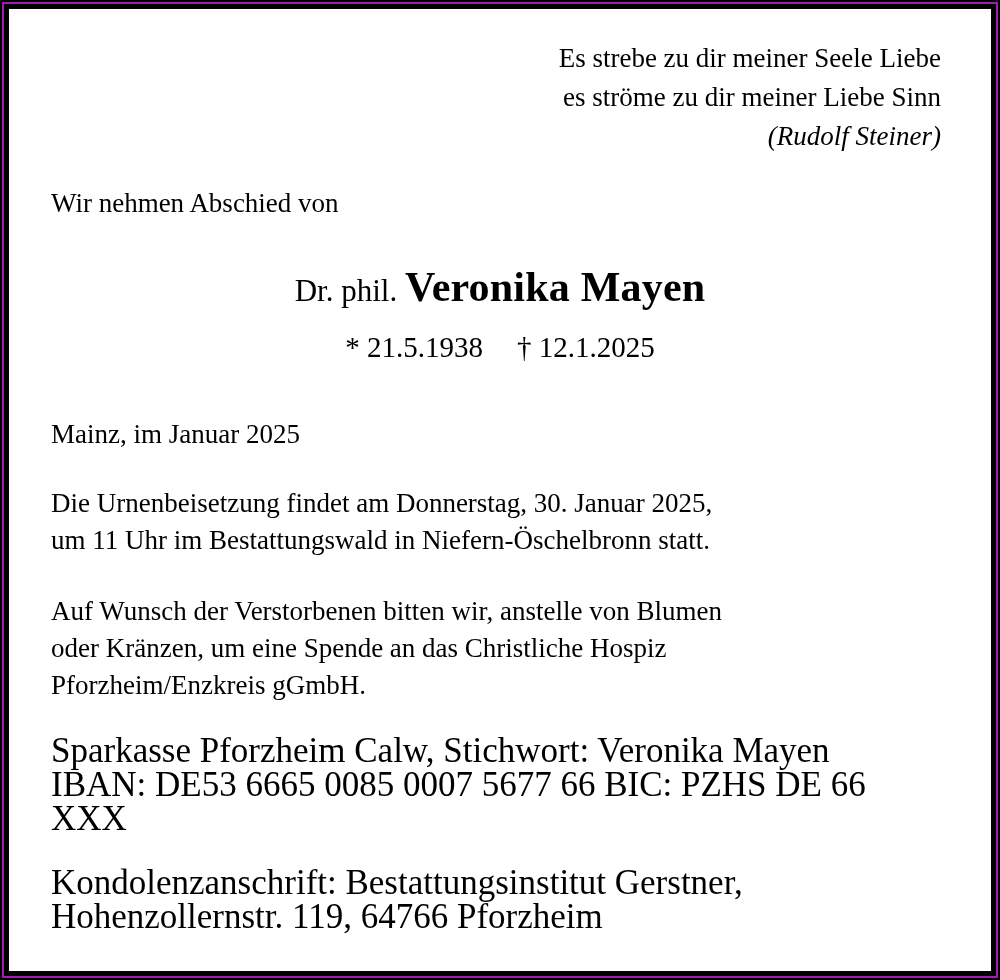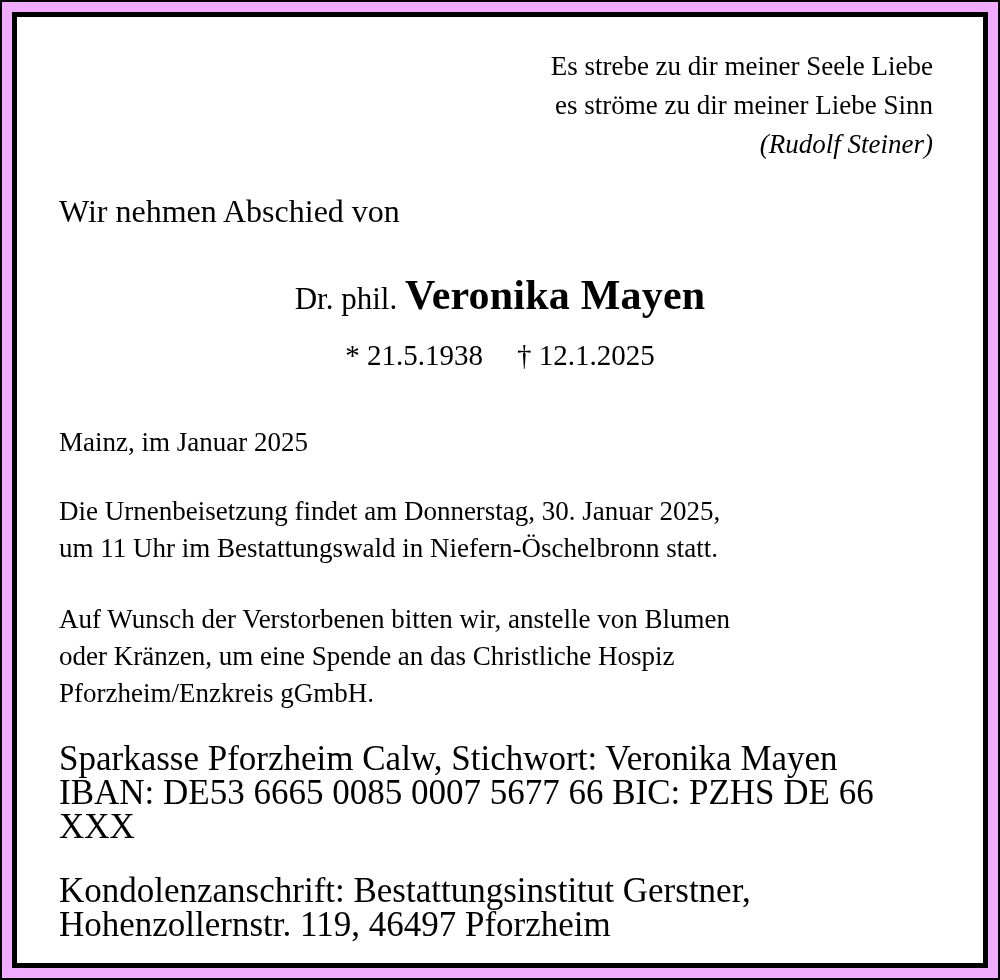--- a/index.html
+++ b/index.html
@@ -14,22 +14,22 @@
     color: #000000;
     overflow: hidden;
   }
 
   
   .notice {
     box-sizing: border-box;
     width: 1000px;
     height: 980px;
     border: 2px solid #000000;
-    background: #f0abfc;
-    padding: 10px;
+    background: #a21caf;
+    padding: 2px;
   }
   .notice-inner {
     box-sizing: border-box;
     width: 100%;
     height: 100%;
     border: 5px solid #000000;
     background: #ffffff;
     padding: 0;
   }
   .notice-body {
@@ -45,21 +45,21 @@
     text-align: right;
     font-size: 27px;
     line-height: 39px;
     margin: 0 8px 0 0;
   }
   .epigraph-line { display: block; white-space: nowrap; }
   .epigraph-attrib { display: block; white-space: nowrap; font-style: italic; }
 
   
   .lead {
-    font-size: 32px;
+    font-size: 27px;
     line-height: 34px;
     margin: 30px 0 0 0;
     text-align: left;
   }
 
   
   .nameblock {
     text-align: center;
     margin: 42px 0 0 0;
   }
@@ -149,18 +149,18 @@
         <span class="para-line">Pforzheim/Enzkreis gGmbH.</span>
       </p>
 
       <p class="para-tight">
         <span class="para-line">Sparkasse Pforzheim Calw, Stichwort: Veronika Mayen</span>
         <span class="para-line">IBAN: DE53 6665 0085 0007 5677 66 BIC: PZHS DE 66 XXX</span>
       </p>
 
       <p class="para-tight">
         <span class="para-line">Kondolenzanschrift: Bestattungsinstitut Gerstner,</span>
-        <span class="para-line">Hohenzollernstr. 119, 46497 Pforzheim</span>
+        <span class="para-line">Hohenzollernstr. 119, 64766 Pforzheim</span>
       </p>
 
     </div>
   </div>
 </div>
 
 </body></html>

